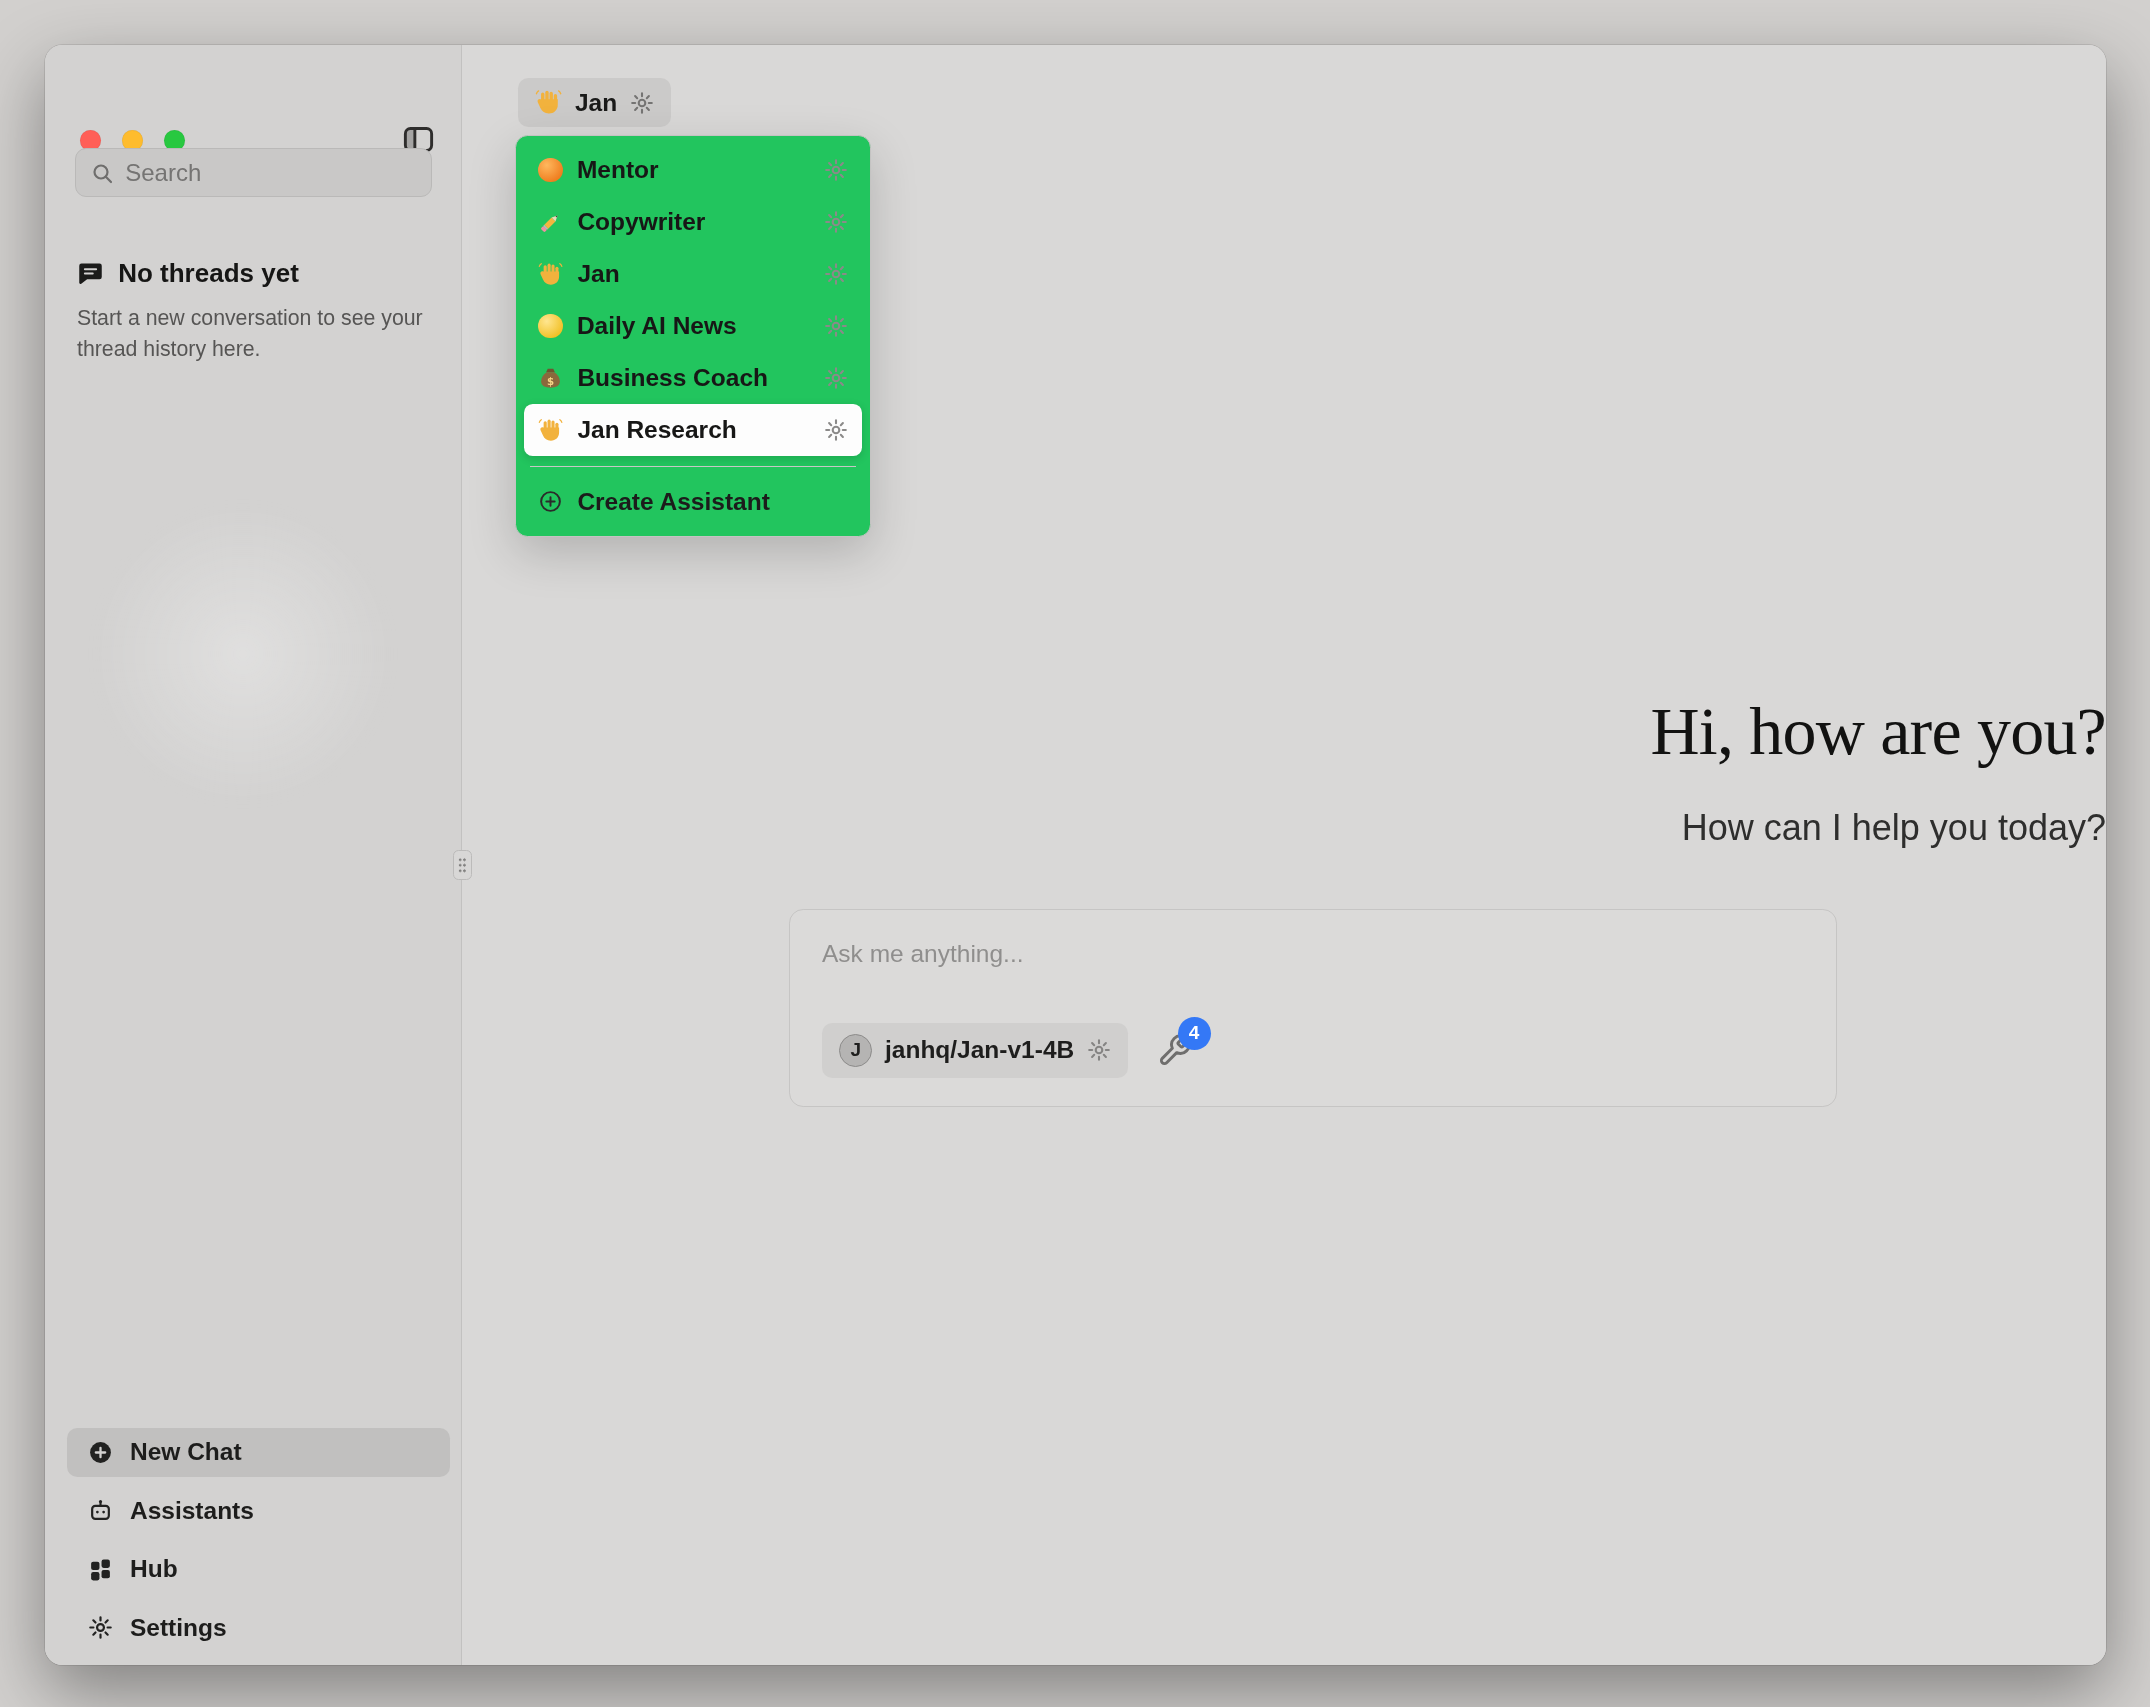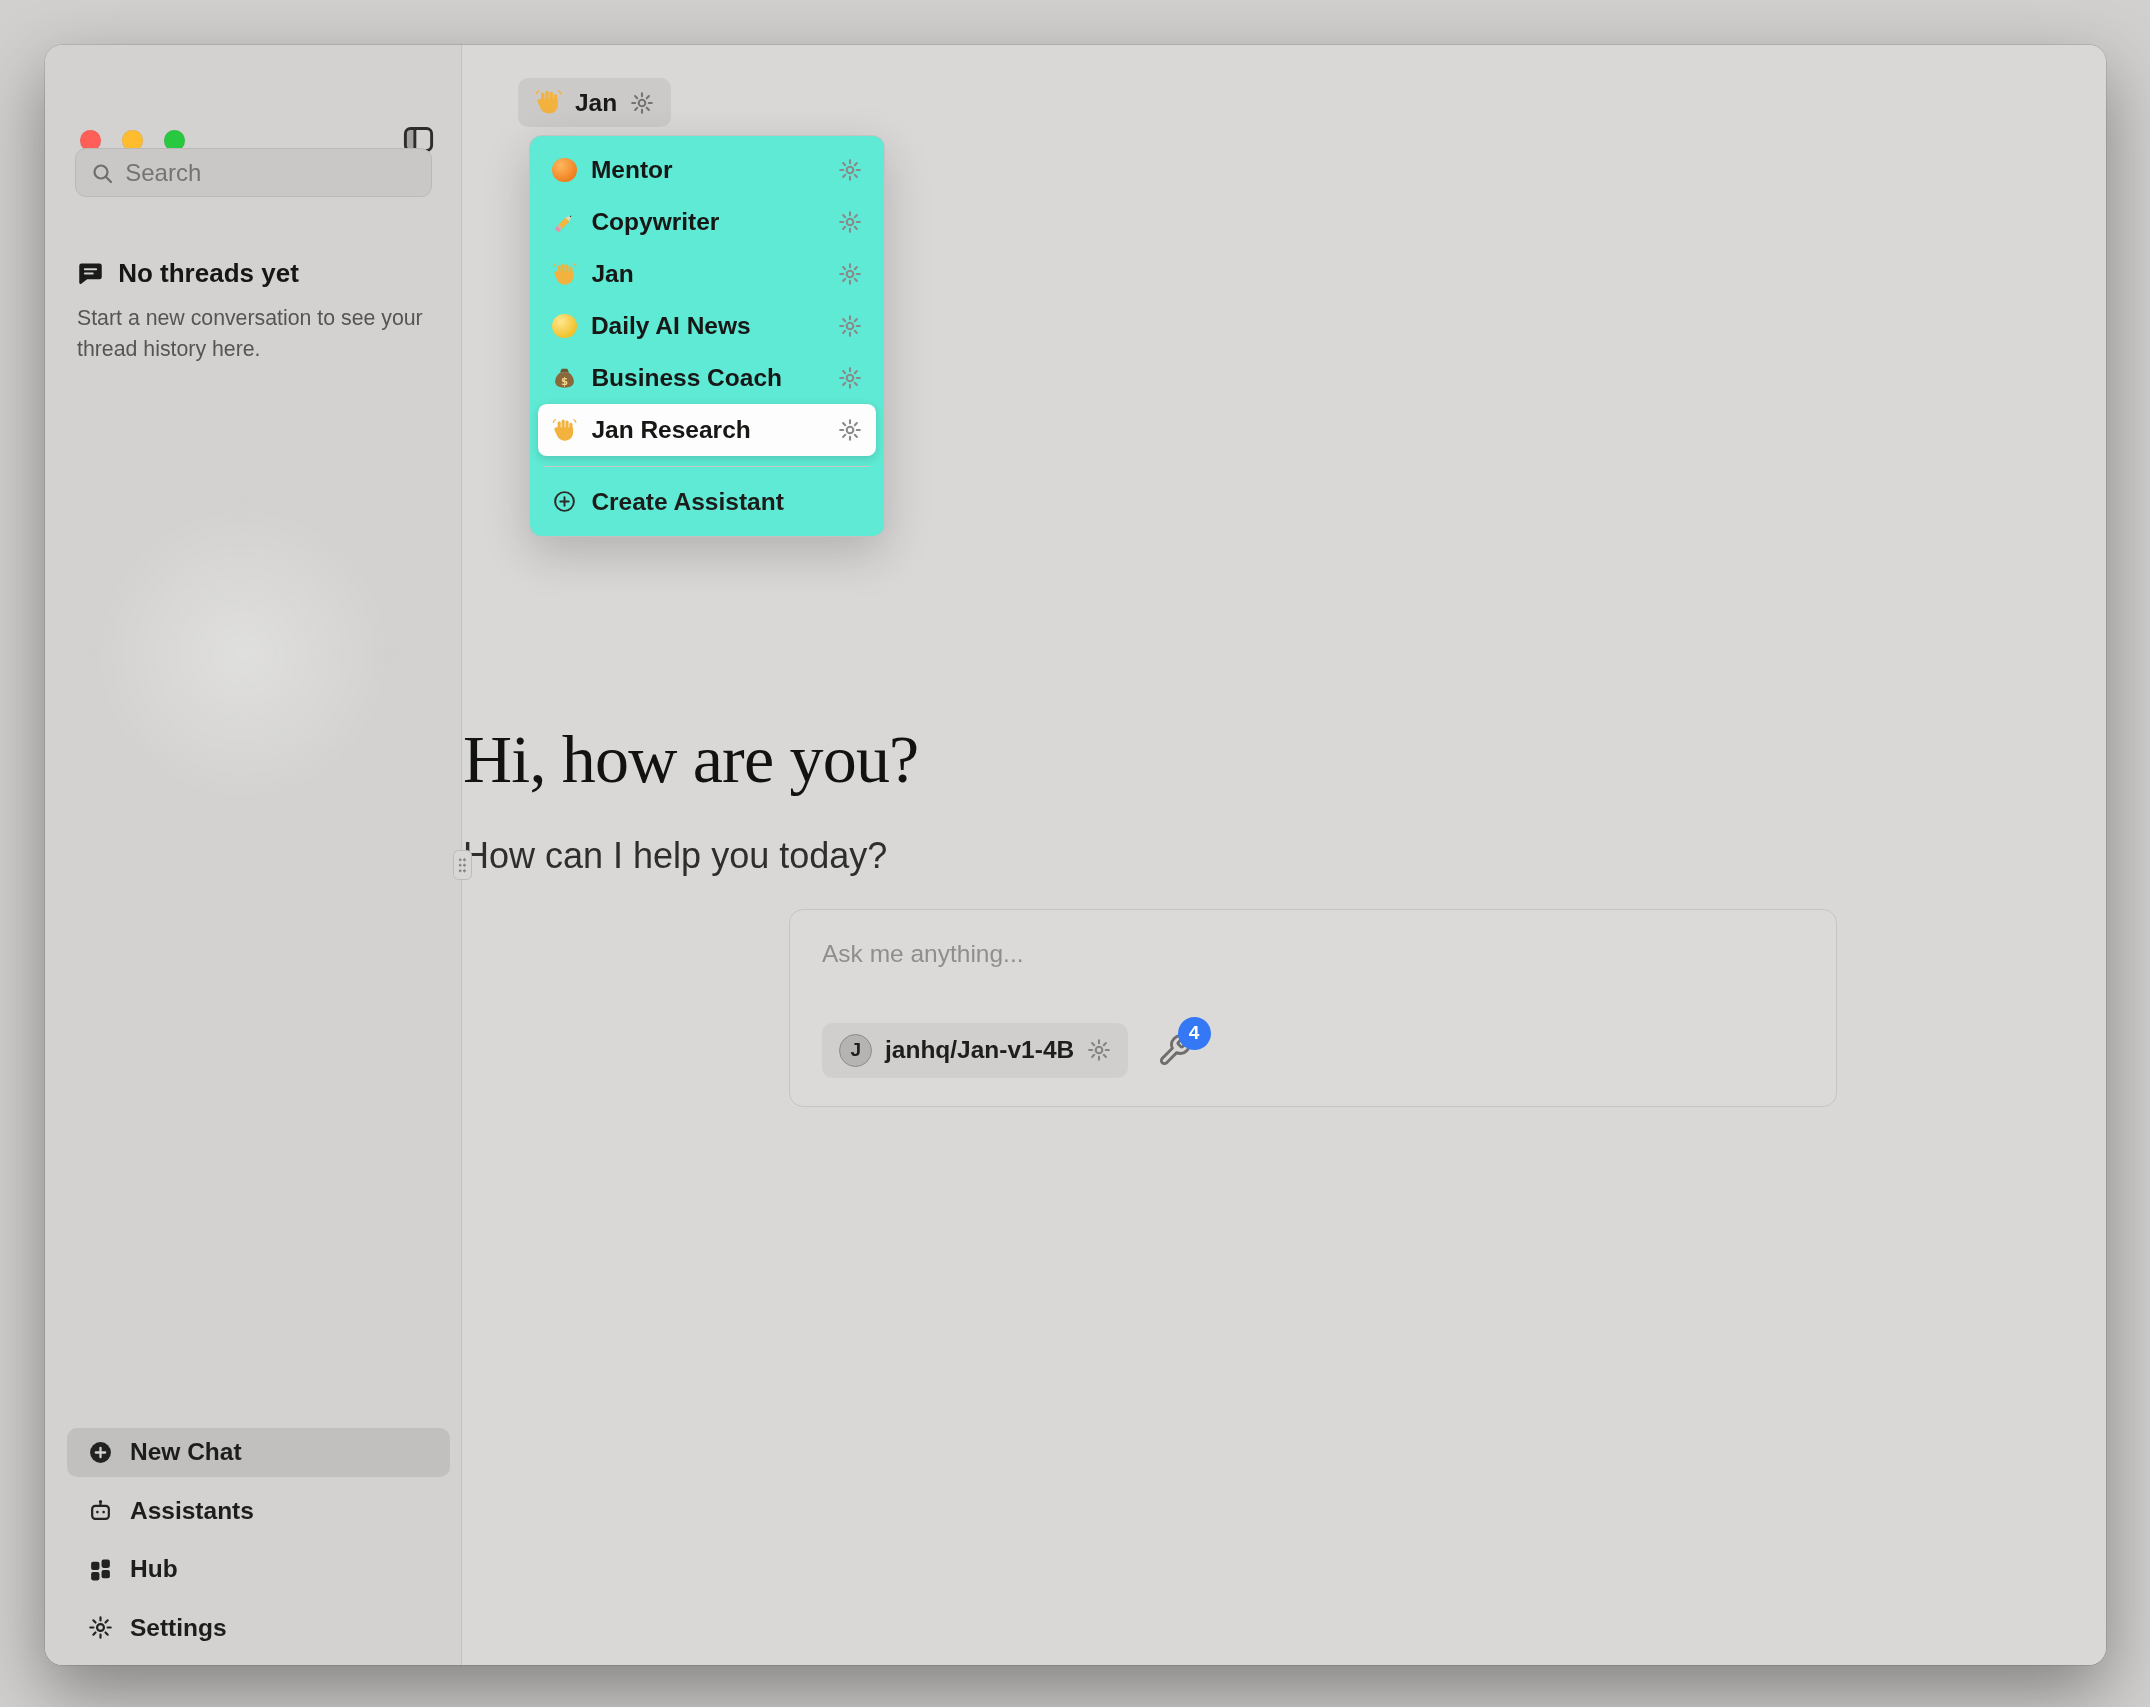--- a/index.html
+++ b/index.html
@@ -81,42 +81,42 @@
   .main{ position:absolute; left:418px; top:0; right:0; bottom:0; background:#d9d8d7; }
 
   .assistant-pill{
     position:absolute; left:55px; top:33px; height:49px;
     display:inline-flex; align-items:center; gap:12.6px; padding:0 17.4px;
     background:#cbcac9; border-radius:10.3px; font-size:24.5px; font-weight:700; color:#1a1a19;
   }
   .assistant-pill .gear{ color:#757473; }
 
   .menu{
-    position:absolute; left:66px; top:90px; width:356px; z-index:10;
-    background:#5eead4; border:0.8px solid #c4c3c2; border-radius:12.6px;
+    position:absolute; left:52px; top:90px; width:356px; z-index:10;
+    background:#22c55e; border:0.8px solid #c4c3c2; border-radius:12.6px;
     box-shadow:0 16px 47px rgba(0,0,0,.18);
     padding:8px;
   }
   .menu-row{
     height:52px; display:flex; align-items:center; gap:14.2px; padding:0 14.2px;
     border-radius:8.7px; font-size:24.5px; font-weight:600; color:#171716;
   }
   .menu-row .gear{ margin-left:auto; color:#8b8a89; }
   .menu-row.highlight{
     background:#fdfdfd; box-shadow:0 2.4px 8px rgba(0,0,0,.14);
   }
   .menu-sep{ height:0.8px; background:#c8c7c6; margin:9.5px 6.3px; }
   .menu-create{ color:#1c1c1b; }
   .menu-create .create-ic{ color:#2b2b2a; display:flex; }
 
   .dot-icon{ width:24.5px; height:24.5px; border-radius:50%; flex:0 0 auto; }
   .dot-orange{ background:radial-gradient(circle at 35% 30%, #ffb85e, #ef7d1e 75%); }
   .dot-yellow{ background:radial-gradient(circle at 35% 30%, #ffe690, #f1bf22 78%); }
 
-  .greeting{ position:absolute; left:0; right:0; top:647px; text-align:left;margin-top:28px; }
+  .greeting{ position:absolute; left:0; right:0; top:647px; text-align:right; }
   .greeting-title{
     font-family:"Liberation Serif", serif; font-size:68px; font-weight:500;
     color:#121211; letter-spacing:-0.8px;
   }
   .greeting-sub{ margin-top:36px; font-size:36px; color:#2e2e2d; }
 
   .composer{
     position:absolute; left:326px; top:864px; width:1048px; height:198px;
     background:#dbdad9; border:0.8px solid #c6c5c4; border-radius:14.2px;
     padding:28.5px 32px; display:flex; flex-direction:column; justify-content:space-between;

